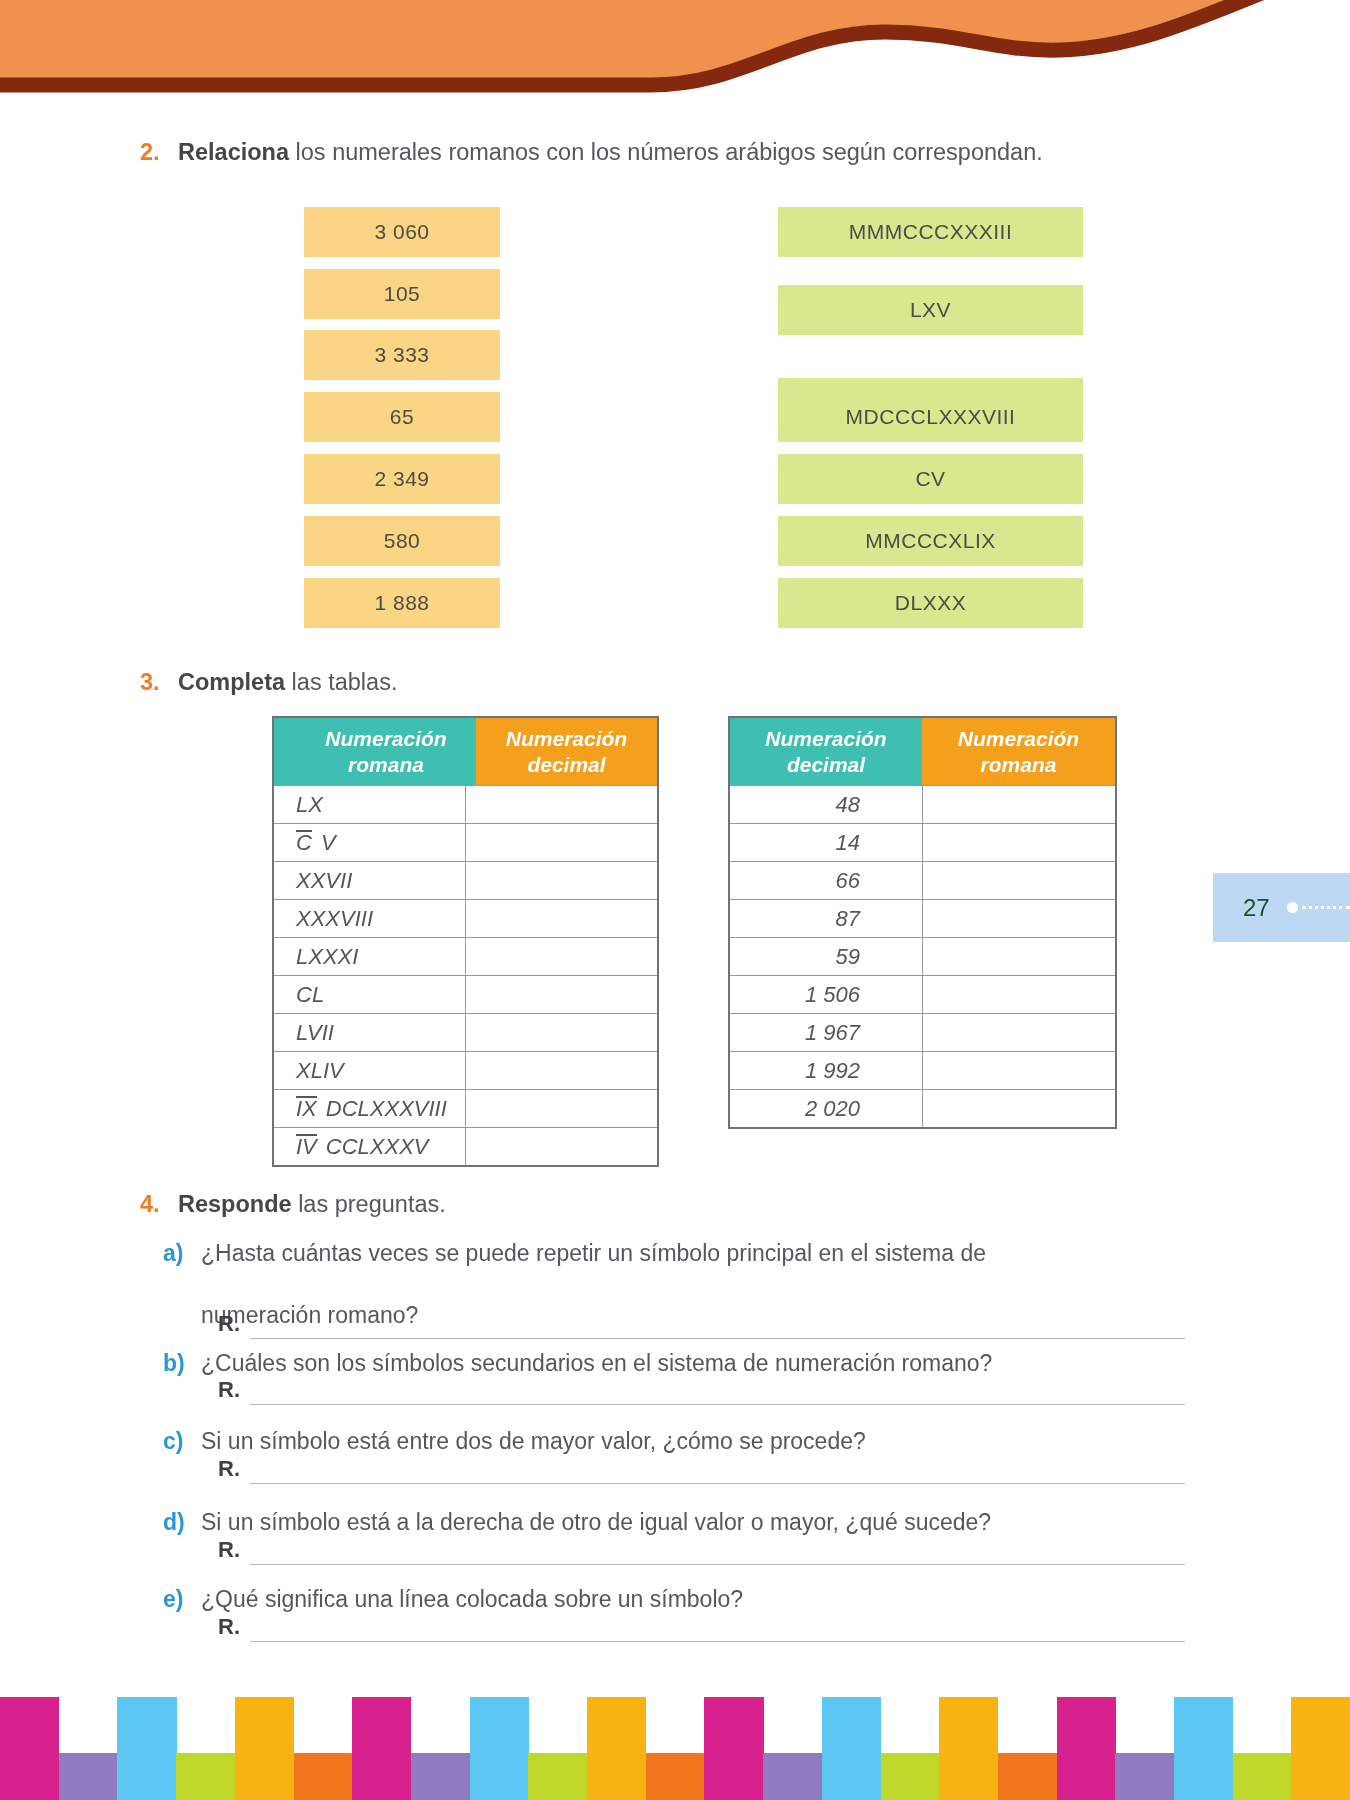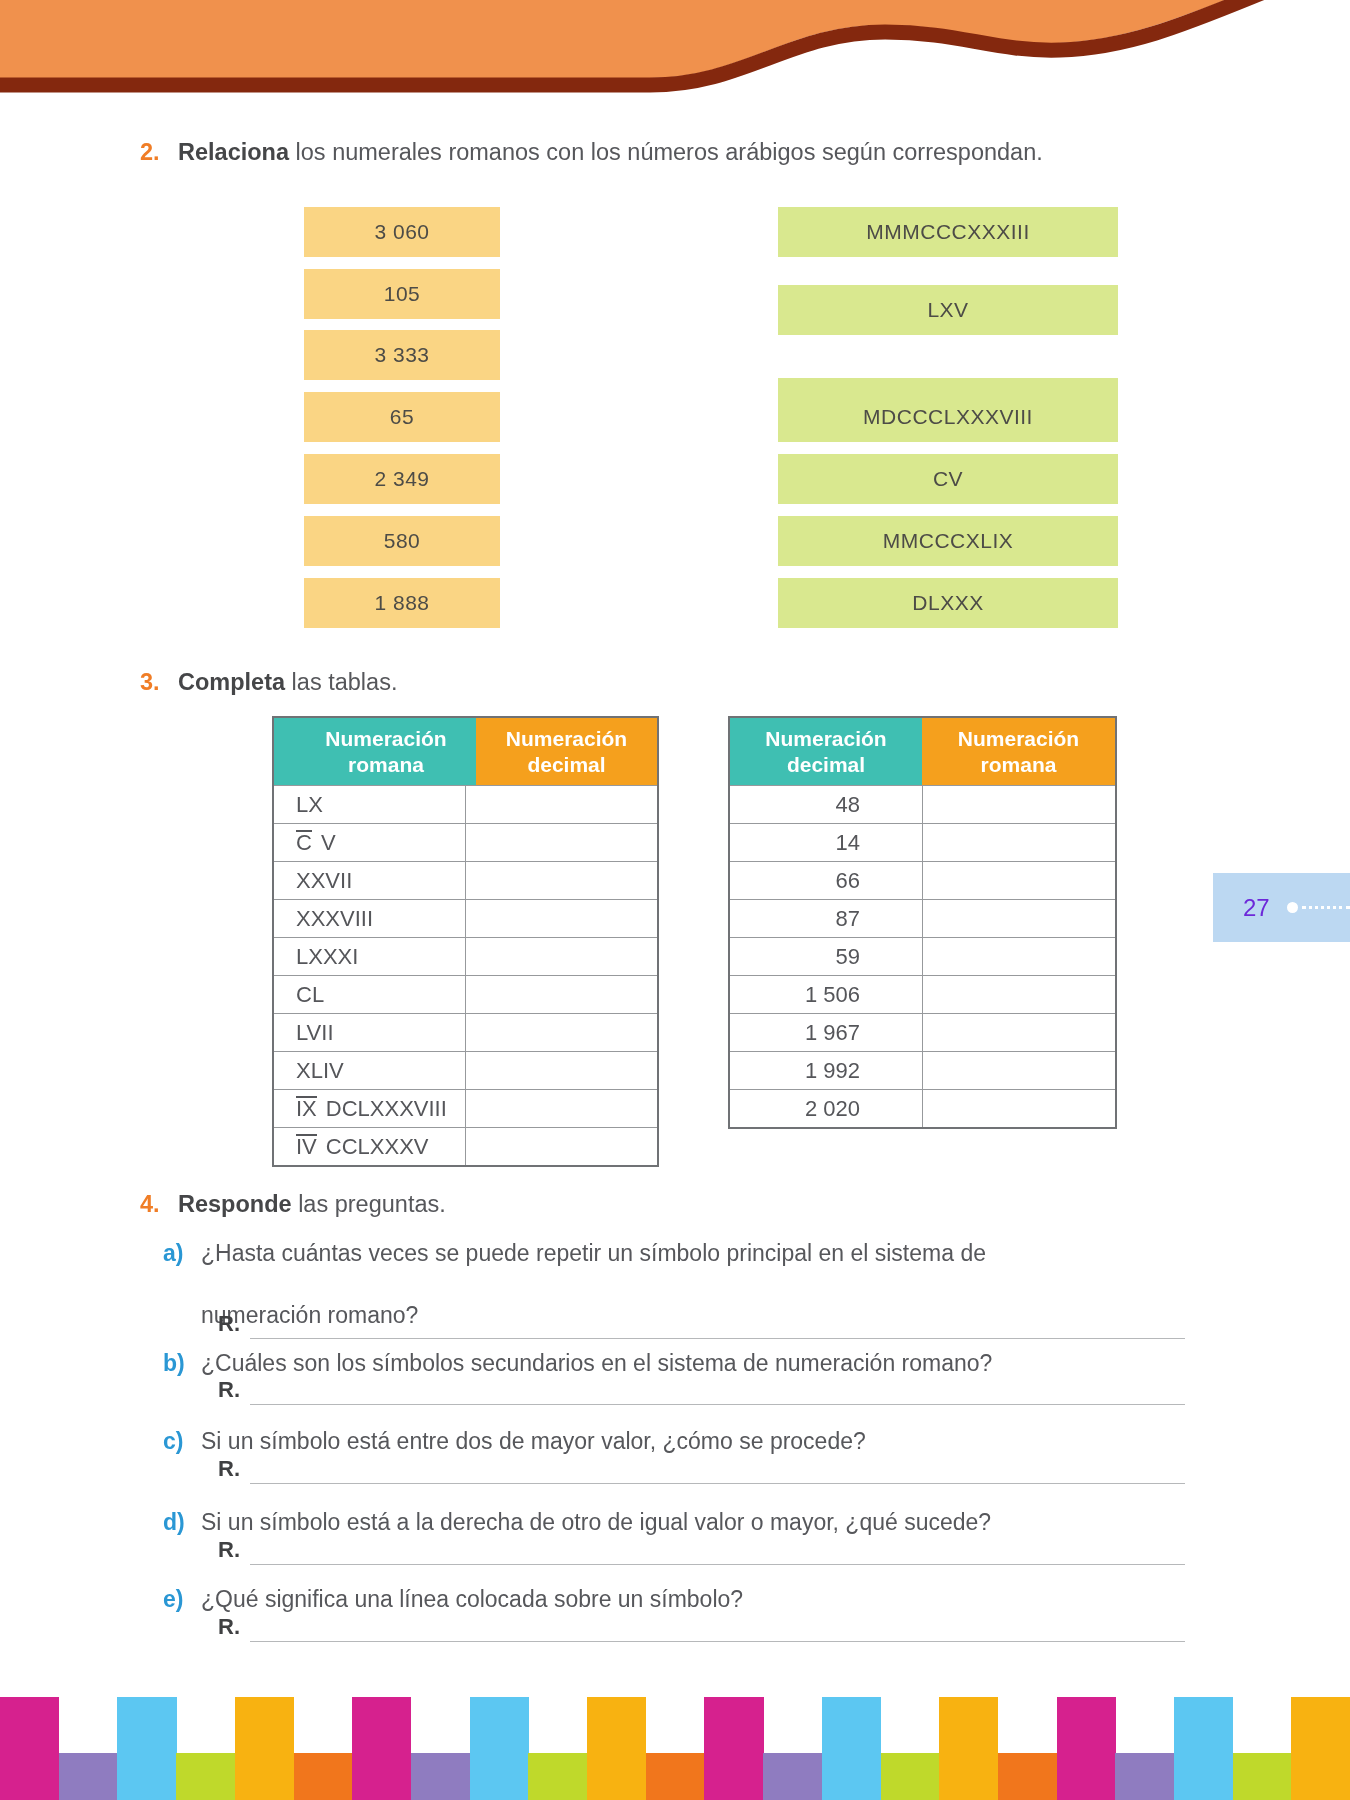--- a/index.html
+++ b/index.html
@@ -10,43 +10,43 @@
   
   #header-band{position:absolute;top:0;left:0;width:1350px;height:140px;}
   
   .sec-head{position:absolute;left:140px;font-size:23.5px;line-height:28px;color:#56575b;white-space:nowrap;}
   .sec-num{display:inline-block;width:38px;font-weight:bold;color:#f07d26;}
   .sec-verb{font-weight:bold;color:#454648;}
   
   .mbox{position:absolute;height:50px;display:flex;align-items:center;justify-content:center;
         font-size:21px;color:#4d4c47;letter-spacing:.5px;}
   .mbox.arabic{left:304px;width:196px;background:#fad584;}
-  .mbox.roman{left:778px;width:340px;background:#d9e88f;}
-  
-  .ntable{position:absolute;top:716px;border:2px solid #707275;background:#fff;}
+  .mbox.roman{left:778px;width:305px;background:#d9e88f;}
+  
+  .ntable{position:absolute;top:716px;border:2px solid #707275;background:#fff;font-style:italic;}
   .ntable .thead{display:flex;height:67px;}
   .ntable .hcell{display:flex;flex-direction:column;align-items:center;justify-content:center;
       color:#ffffff;font-weight:bold;font-size:21px;line-height:26px;}
   .ntable .hcell.teal{background:#3fbfb2;}
   .ntable .hcell.orange{background:#f5a01d;}
   .ntable .trow{display:flex;height:37px;border-top:1px solid #97999c;}
   .ntable .tcell{display:flex;align-items:center;font-size:22px;color:#55565a;box-sizing:border-box;}
   .ntable .vline{border-left:1px solid #97999c;}
   #table-left{left:272px;width:383px;}
   #table-left .c1{width:191px;padding-left:22px;}
   #table-left .c2{width:192px;}
   #table-right{left:728px;width:385px;}
   #table-right .c1{width:192px;justify-content:flex-end;padding-right:62px;}
   #table-right .c2{width:193px;}
   .ov{display:inline-block;border-top:2px solid #55565a;line-height:1.02;margin-right:9px;}
   .ov:empty{display:none;}
   
   #page-tab{position:absolute;left:1213px;top:873px;width:137px;height:69px;background:#bcd8f2;
     display:flex;align-items:center;}
-  #page-tab .pnum{margin-left:30px;font-size:24px;color:#6d28d9;}
+  #page-tab .pnum{margin-left:30px;font-size:24px;color:#14532d;}
   #page-tab .dot{width:11px;height:11px;border-radius:50%;background:#ffffff;margin-left:17px;}
   #page-tab .dotline{flex:1;height:0;border-top:3px dotted #ffffff;margin-left:4px;}
   
   .qline{position:absolute;left:163px;font-size:23px;line-height:27px;white-space:nowrap;color:#56575b;}
   .qletter{display:inline-block;width:38px;font-weight:bold;color:#2a97d4;}
   .qcont{padding-left:38px;margin-top:24px;}
   .rrow{position:absolute;left:218px;width:967px;height:30px;}
   .rlabel{position:absolute;left:0;top:2px;font-size:22px;font-weight:bold;color:#3f4042;}
   .rline{position:absolute;left:32px;right:0;bottom:0;border-bottom:1.5px solid #b6b8ba;}
   

